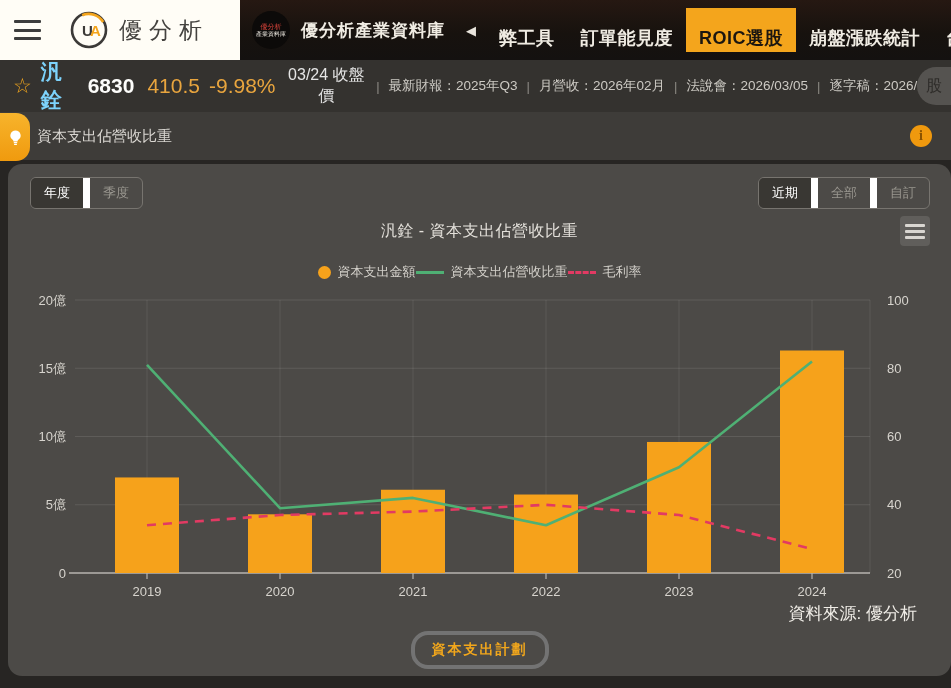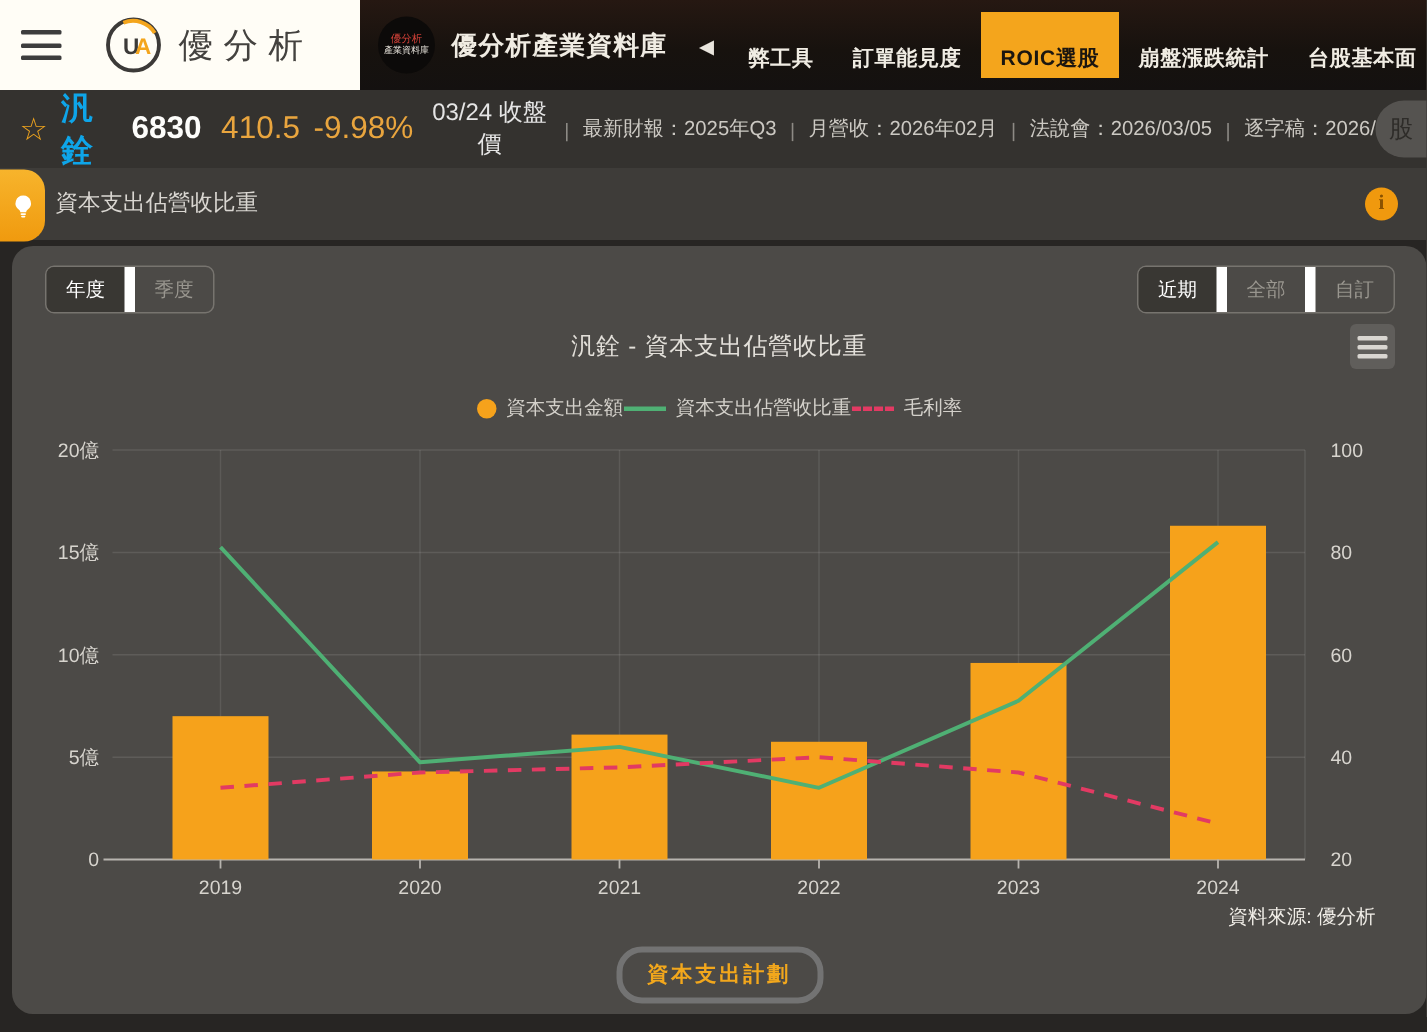--- a/index.html
+++ b/index.html
@@ -21,28 +21,28 @@
   .brand-name { margin-left:10px; font-size:23px; color:#44423f; letter-spacing:7px; font-weight:500; }
   .db-banner { position:absolute; left:252px; top:0; height:60px; display:flex; align-items:center; gap:11px; }
   .db-badge { width:38px; height:38px; border-radius:50%; background:#0c0a09;
     display:flex; flex-direction:column; align-items:center; justify-content:center; overflow:hidden; }
   .db-badge .r1 { font-size:7px; color:#d8433a; line-height:8px; }
   .db-badge .r2 { font-size:6px; color:#e8e4dc; line-height:7px; }
   .db-title { font-size:17px; font-weight:bold; color:#f0ece3; letter-spacing:1px; }
   .nav-items { position:absolute; left:460px; top:0; right:0; height:60px;
     display:flex; align-items:center; overflow:hidden; }
   .nav-arrow { color:#e9e5dd; font-size:13px; padding:0 10px 0 6px; cursor:pointer; }
-  .nav-item { height:44px; line-height:60px; padding:0 13px; font-size:14px; font-weight:bold;
+  .nav-item { height:44px; line-height:60px; padding:0 13px; font-size:18px; font-weight:bold;
     color:#f0ece3; white-space:nowrap; cursor:pointer; letter-spacing:0.5px; }
   .nav-item.active { background:#f4a51c; color:#1b1610; }
   
   .stockbar { position:absolute; top:60px; left:0; width:951px; height:52px;
     background:#34322f; display:flex; align-items:center; padding-left:13px; }
   .star { color:#eda31e; font-size:21px; margin-right:9px; cursor:pointer; }
-  .stock-name { font-size:21px; font-weight:bold; color:#0ea5e9; letter-spacing:1px; }
+  .stock-name { font-size:21px; font-weight:bold; color:#7dd3fc; letter-spacing:1px; }
   .stock-code { font-size:21px; font-weight:bold; color:#fdfdfb; margin-left:8px; }
   .stock-price { font-size:21px; color:#e9a53e; margin-left:13px; }
   .stock-change { font-size:21px; color:#e9a53e; margin-left:9px; }
   .price-label { font-size:16px; color:#e5e5e5; margin-left:10px;text-align:center; }
   .meta-sep { font-size:13px; color:#8d8a85; margin:0 9px; }
   .meta-item { font-size:13.5px; color:#ccc9c3; white-space:nowrap; }
   .partial-pill { position:absolute; right:-26px; top:7px; width:60px; height:38px;
     border-radius:19px; background:#555350; color:#2e2c29; font-size:16px;
     display:flex; align-items:center; padding-left:9px; overflow:hidden; cursor:pointer; }
   
@@ -71,21 +71,21 @@
     background:#605e5b; border-radius:4px; display:flex; flex-direction:column;
     justify-content:center; gap:3px; padding:0 5px; cursor:pointer; }
   .context-btn span { display:block; height:3px; background:#d9d6d1; border-radius:1px; }
   .legend { position:absolute; top:99px; left:0; width:100%; display:flex;
     justify-content:center; align-items:center; font-size:13px; color:#d3d0ca; }
   .legend-item { display:flex; align-items:center; gap:7px; cursor:pointer; }
   .lg-dot { width:13px; height:13px; border-radius:50%; }
   .lg-line { width:28px; height:0; border-top:3px solid; }
   .lg-dash { width:28px; height:0; border-top:3px dashed; }
   .chart-wrap { position:absolute; top:124px; left:0; width:935px; height:334px; }
-  .chart-source { position:absolute; top:438px; right:34px; font-size:13px; color:#f0ede7; }
+  .chart-source { position:absolute; top:438px; right:34px; font-size:17px; color:#f0ede7; }
   .action-btn { position:absolute; top:467px; left:50%; transform:translateX(-50%);
     background:transparent; border:4px solid #737373; color:#f2a71c; font-size:14px;
     font-weight:bold; letter-spacing:2px; padding:6px 17px; border-radius:17px;
     cursor:pointer; font-family:inherit; }
 </style>
 </head>
 <body>
 
 <div class="topnav">
   <div class="brand-area">

